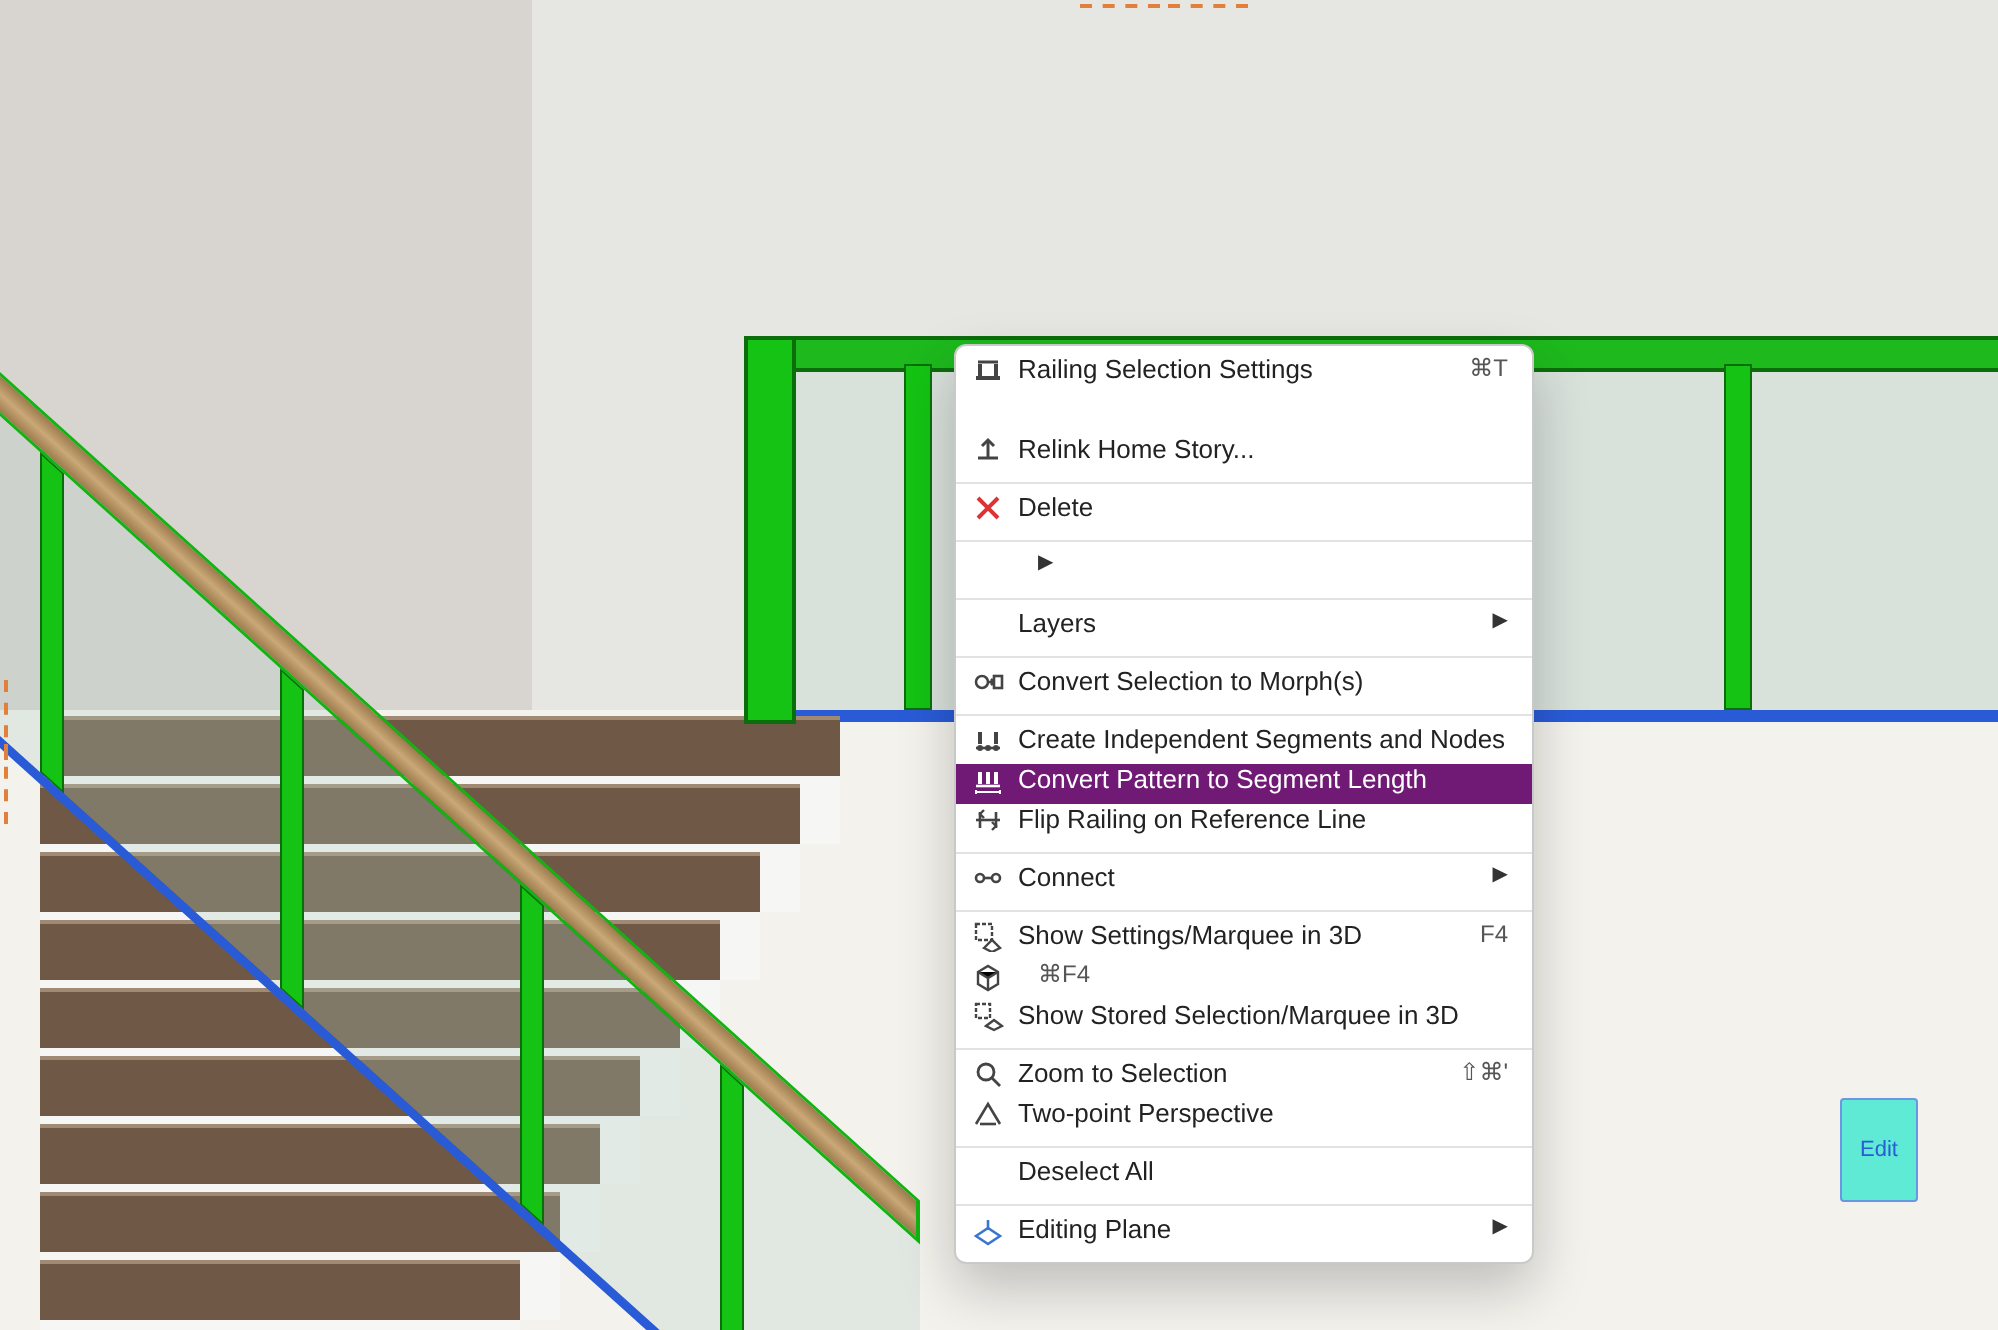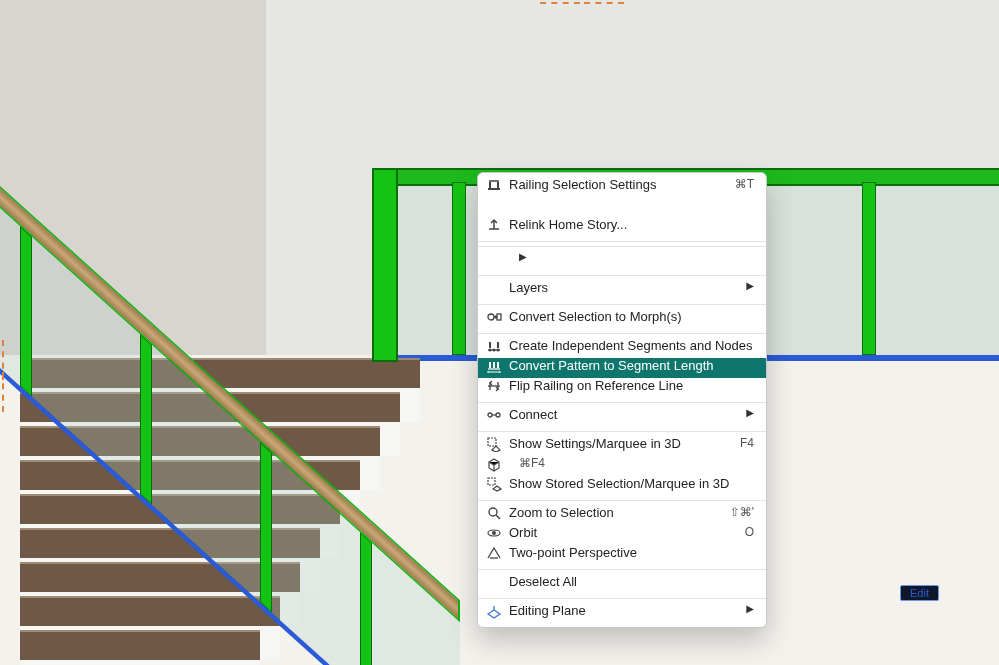--- a/index.html
+++ b/index.html
@@ -19,30 +19,30 @@
   .stair-handrail{position:absolute;left:0;top:0;width:500px;height:22px;background:linear-gradient(#9c7b4d,#caa877,#9c7b4d);border:2px solid #13b313;box-sizing:border-box;}
   .stair-glass{position:absolute;left:0;top:22px;width:500px;height:160px;background:rgba(175,205,195,.28);}
   .stair-edge{position:absolute;left:0;top:182px;width:500px;height:6px;background:#2a5bd7;}
   .stair-post{position:absolute;top:22px;width:12px;height:160px;background:#14c314;border:1px solid #0b6e0b;box-sizing:border-box;}
   
   .newel{position:absolute;left:372px;top:168px;width:26px;height:194px;background:#14c314;border:2px solid #0b6e0b;box-sizing:border-box;}
   
   .top-mark{position:absolute;top:2px;width:40px;height:6px;border-top:2px dashed #e0803a;}
   .side-mark{position:absolute;left:2px;width:6px;height:40px;border-left:2px dashed #e0803a;}
   
-  .edit-btn{position:absolute;right:60px;bottom:64px;padding:1px 9px;border:1px solid #6b96e4;background:#0f172a;color:#2a5bd7;font-size:11px;border-radius:2px;}
+  .edit-btn{position:absolute;right:40px;bottom:64px;padding:19px 9px;border:1px solid #6b96e4;background:#5eead4;color:#2a5bd7;font-size:11px;border-radius:2px;}
   
   .ctx{position:absolute;left:477px;top:172px;width:288px;background:#fff;border:1px solid #c9c9c9;border-radius:6px;box-shadow:0 12px 28px rgba(0,0,0,.22);padding:4px 0;}
   .sep{height:1px;background:#e2e2e2;margin:4px 0;}
   .mi{display:flex;height:20px;padding:0 12px 0 8px;white-space:nowrap;cursor:default;}
   .mi .ic{width:16px;height:16px;margin-right:7px;display:flex;align-items:center;justify-content:center;font-size:12px;color:#444;flex:0 0 16px;}
   .mi .lbl{flex:1 1 auto;overflow:hidden;text-overflow:ellipsis;}
   .mi .sc{flex:0 0 auto;margin-left:10px;color:#555;font-size:12px;}
   .mi .arw{flex:0 0 auto;margin-left:10px;font-size:10px;color:#333;}
-  .mi.hl{background:#0f766e;color:#fff;}
+  .mi.hl{background:#701a75;color:#fff;}
   .mi.hl .ic,.mi.hl .sc,.mi.hl .arw{color:#fff;}
   
   svg{display:block;}
 </style>
 </head>
 <body>
 <div class="stage">
 
   <div class="wall-left"></div>
   <div class="floor"></div>
@@ -105,20 +105,28 @@
         <span class="ic">
           <svg width="16" height="16">
             <path d="M3 12h10" stroke="#444" stroke-width="1.5"></path>
             <path d="M8 12V3" stroke="#444" stroke-width="1.5"></path>
             <path d="M5 6l3-3 3 3" fill="none" stroke="#444" stroke-width="1.5"></path>
           </svg>
         </span>
         <span class="lbl">Relink Home Story...</span>
       </div>
       <div class="sep"></div>
+      <div class="mi">
+        <span class="ic">
+          <svg width="16" height="16">
+            <path d="M3 3l10 10M13 3L3 13" stroke="#d33" stroke-width="2"></path>
+          </svg>
+        </span>
+        <span class="lbl">Delete</span>
+      </div>
       <div class="sep"></div>
       <div class="mi">
         <span class="ic"></span>
         <span class="arw">▶</span>
       </div>
       <div class="sep"></div>
       <div class="mi">
         <span class="ic"></span>
         <span class="lbl">Layers</span>
         <span class="arw">▶</span>
@@ -218,30 +226,20 @@
             <circle cx="7" cy="7" r="4" fill="none" stroke="#444" stroke-width="1.4"></circle>
             <path d="M10 10l4 4" stroke="#444" stroke-width="1.4"></path>
           </svg>
         </span>
         <span class="lbl">Zoom to Selection</span>
         <span class="sc">⇧⌘'</span>
       </div>
       <div class="mi">
         <span class="ic">
           <svg width="16" height="16">
-            <circle cx="8" cy="8" r="2" fill="#444"></circle>
-            <ellipse cx="8" cy="8" rx="6" ry="3" fill="none" stroke="#444" stroke-width="1.2"></ellipse>
-          </svg>
-        </span>
-        <span class="lbl">Orbit</span>
-        <span class="sc">O</span>
-      </div>
-      <div class="mi">
-        <span class="ic">
-          <svg width="16" height="16">
             <path d="M2 13L8 3l6 10" fill="none" stroke="#444" stroke-width="1.3"></path>
             <path d="M4 13h8" stroke="#444" stroke-width="1.3"></path>
           </svg>
         </span>
         <span class="lbl">Two-point Perspective</span>
       </div>
       <div class="sep"></div>
       <div class="mi">
         <span class="ic"></span>
         <span class="lbl">Deselect All</span>

